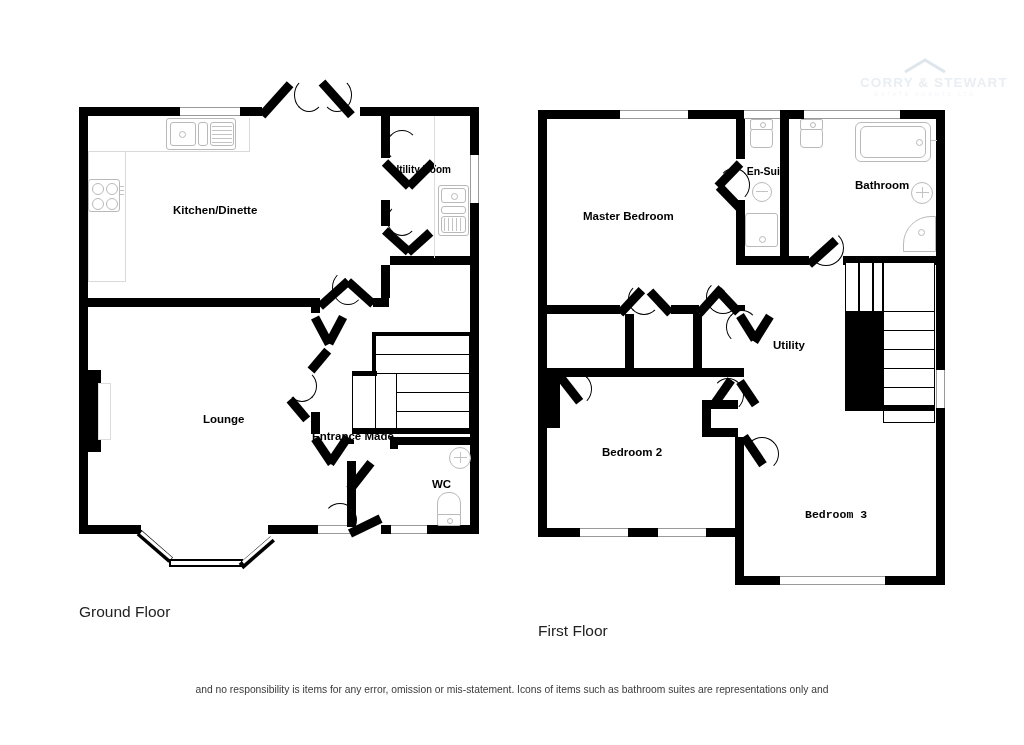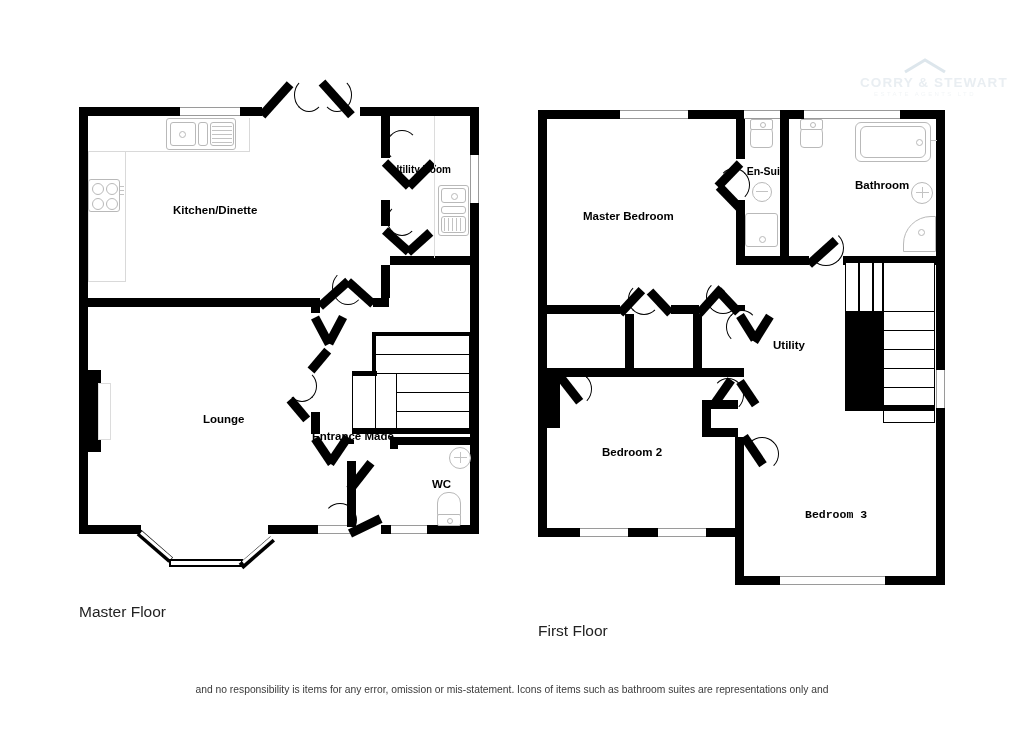--- a/index.html
+++ b/index.html
@@ -314,21 +314,21 @@
     <div class="fx" style="left:437px; top:492px; width:24px; height:26px; border-radius:11px 11px 4px 4px;"></div>
     <div class="fx" style="left:437px; top:514px; width:24px; height:12px; border-radius:2px;"></div>
     <div class="fxdot" style="left:447px; top:518px; width:4px; height:4px;"></div>
 
     <div class="room" style="left:173px; top:204px;">Kitchen/Dinette</div>
     <div class="room" style="left:392px; top:163px; font-size:10px;">Utility Room</div>
     <div class="room" style="left:171px; top:413px;margin-left:32px;">Lounge</div>
     <div class="room" style="left:312px; top:430px;">Entrance Made</div>
     <div class="room" style="left:432px; top:478px;">WC</div>
 
-    <div class="floorcap" style="left:79px; top:603px;">Master Floor</div>
+    <div class="floorcap" style="left:79px; top:603px;">Ground Floor</div>
   </div>
 
   <div class="plan" id="first-floor" style="left:0;top:0;width:1024px;height:650px;">
 
     <div class="w" style="left:538px; top:110px; width:82px; height:9px;"></div>
     <div class="win" style="left:620px; top:110px; width:68px; height:9px;"></div>
     <div class="w" style="left:688px; top:110px; width:26px; height:9px;"></div>
     <div class="win" style="left:744px; top:110px; width:36px; height:9px;"></div>
     <div class="w" style="left:714px; top:110px; width:30px; height:9px;"></div>
     <div class="w" style="left:780px; top:110px; width:24px; height:9px;"></div>

